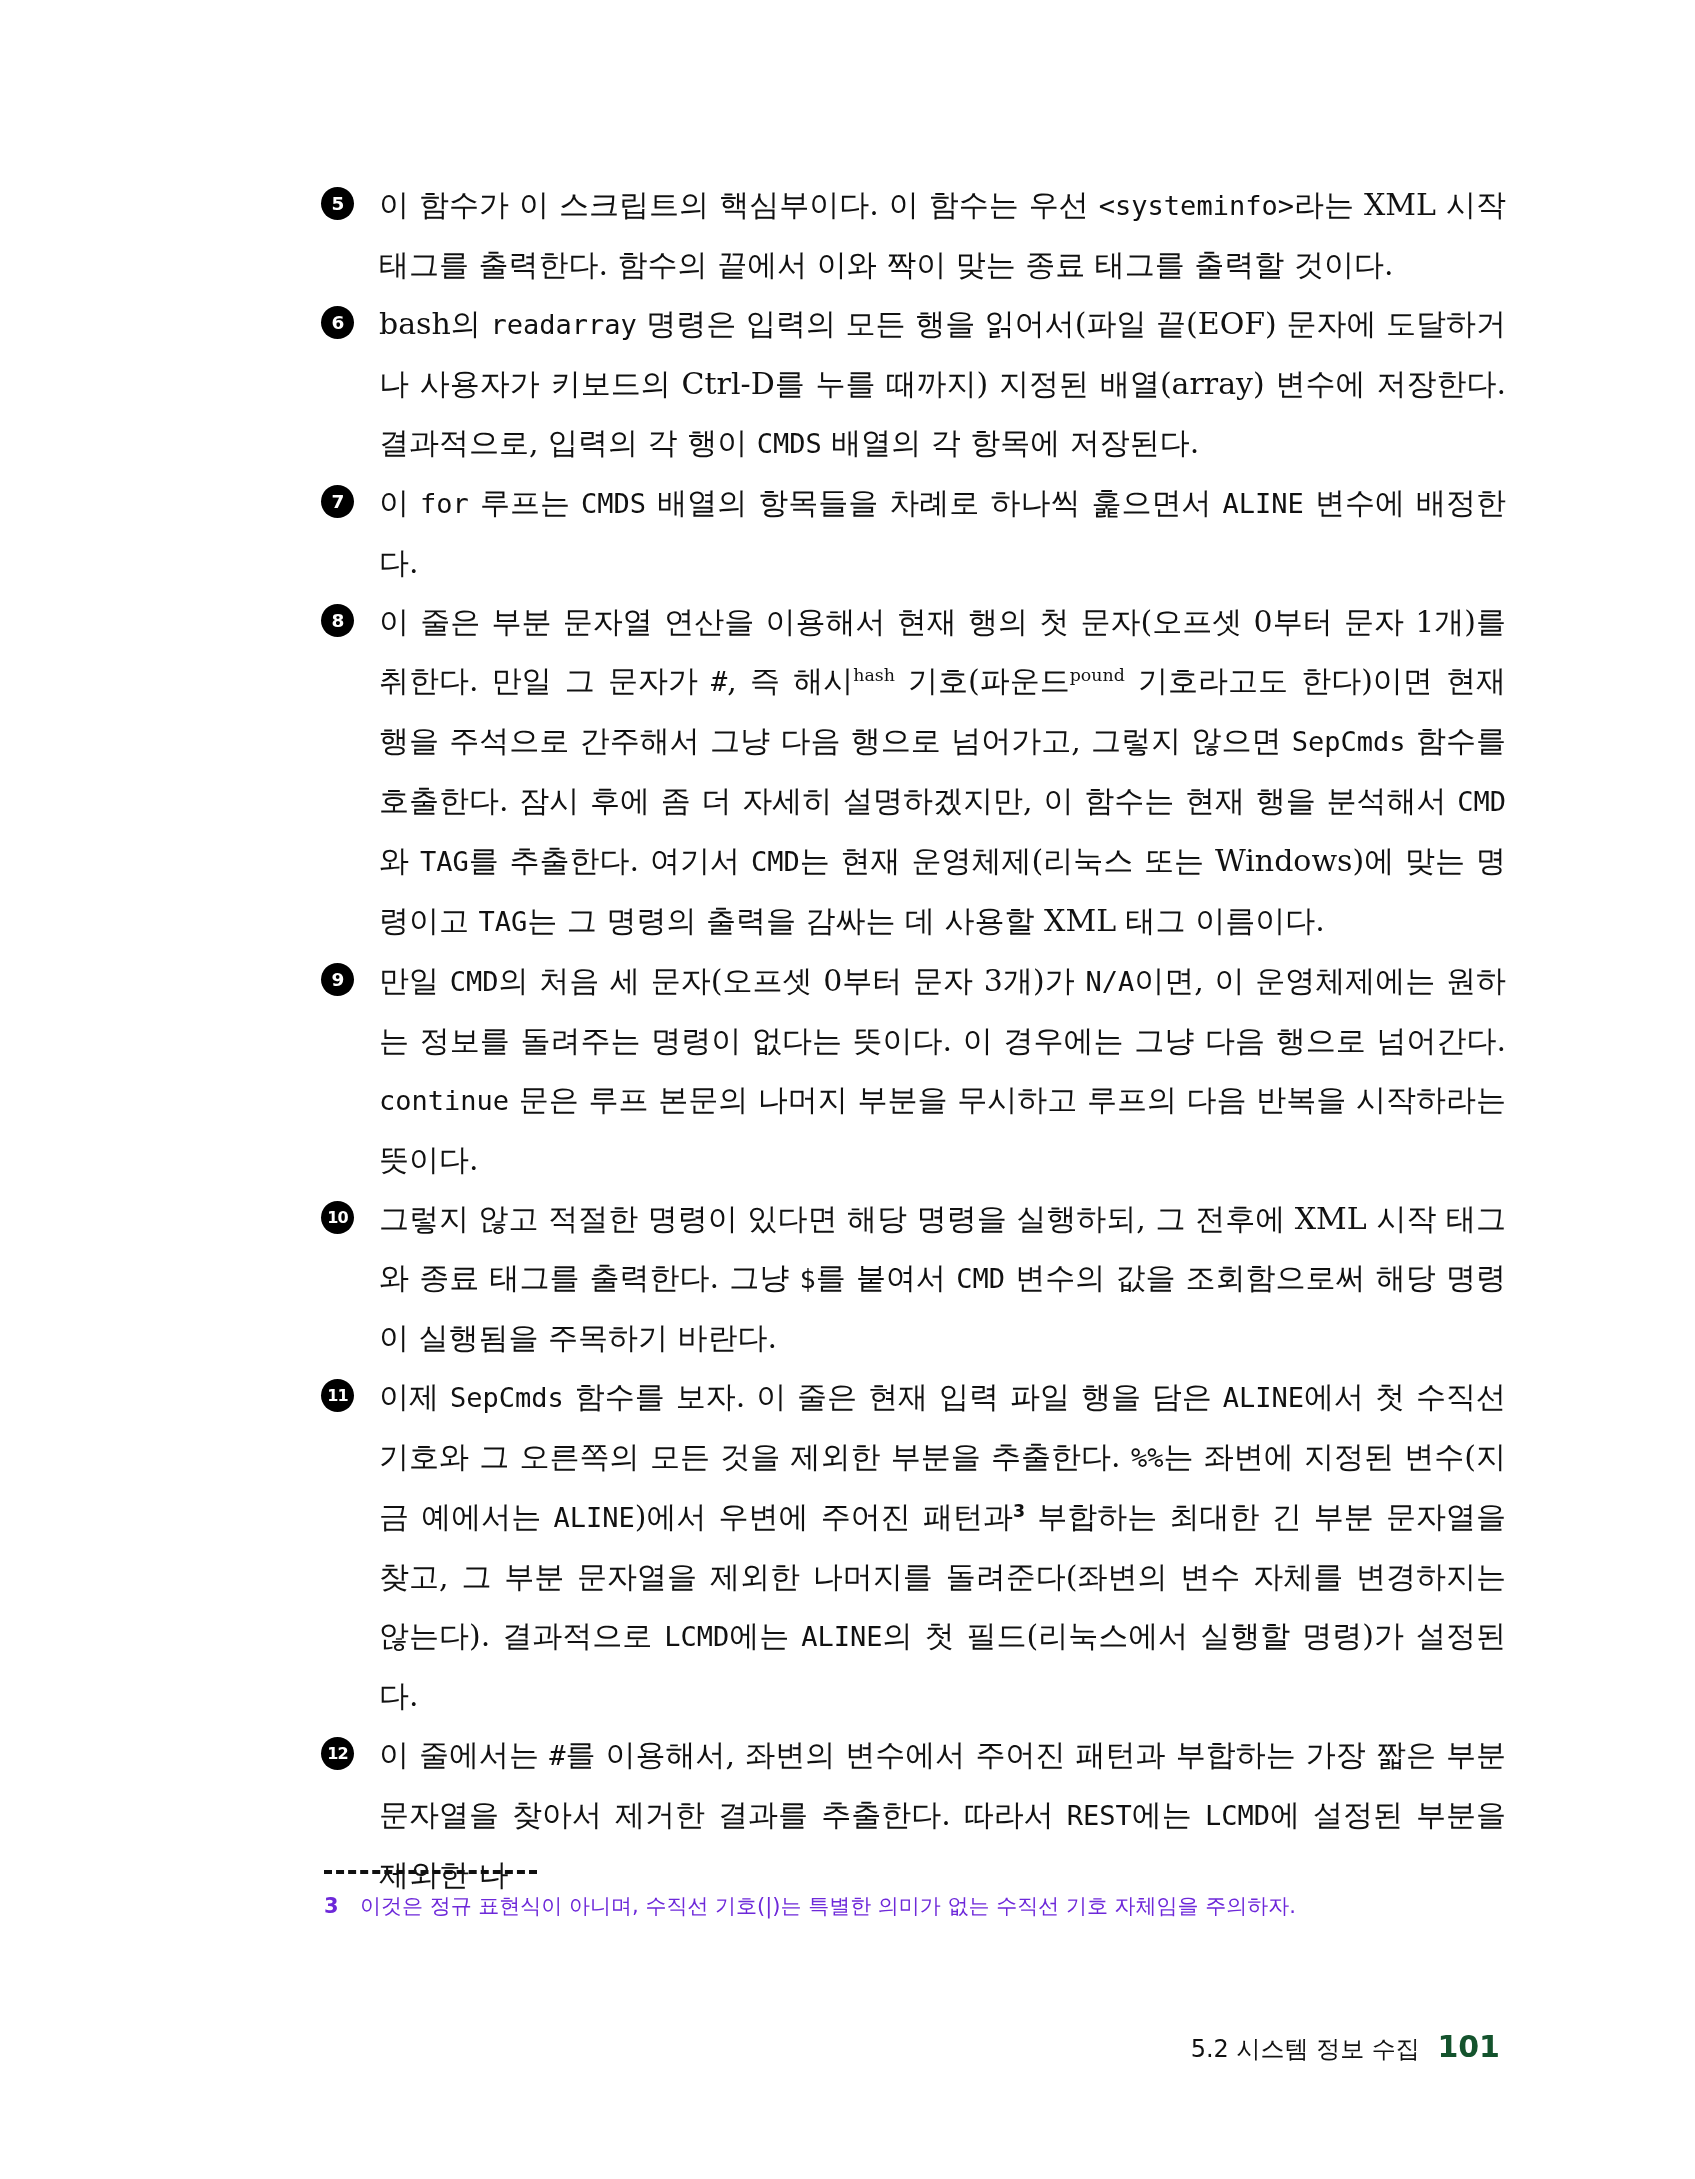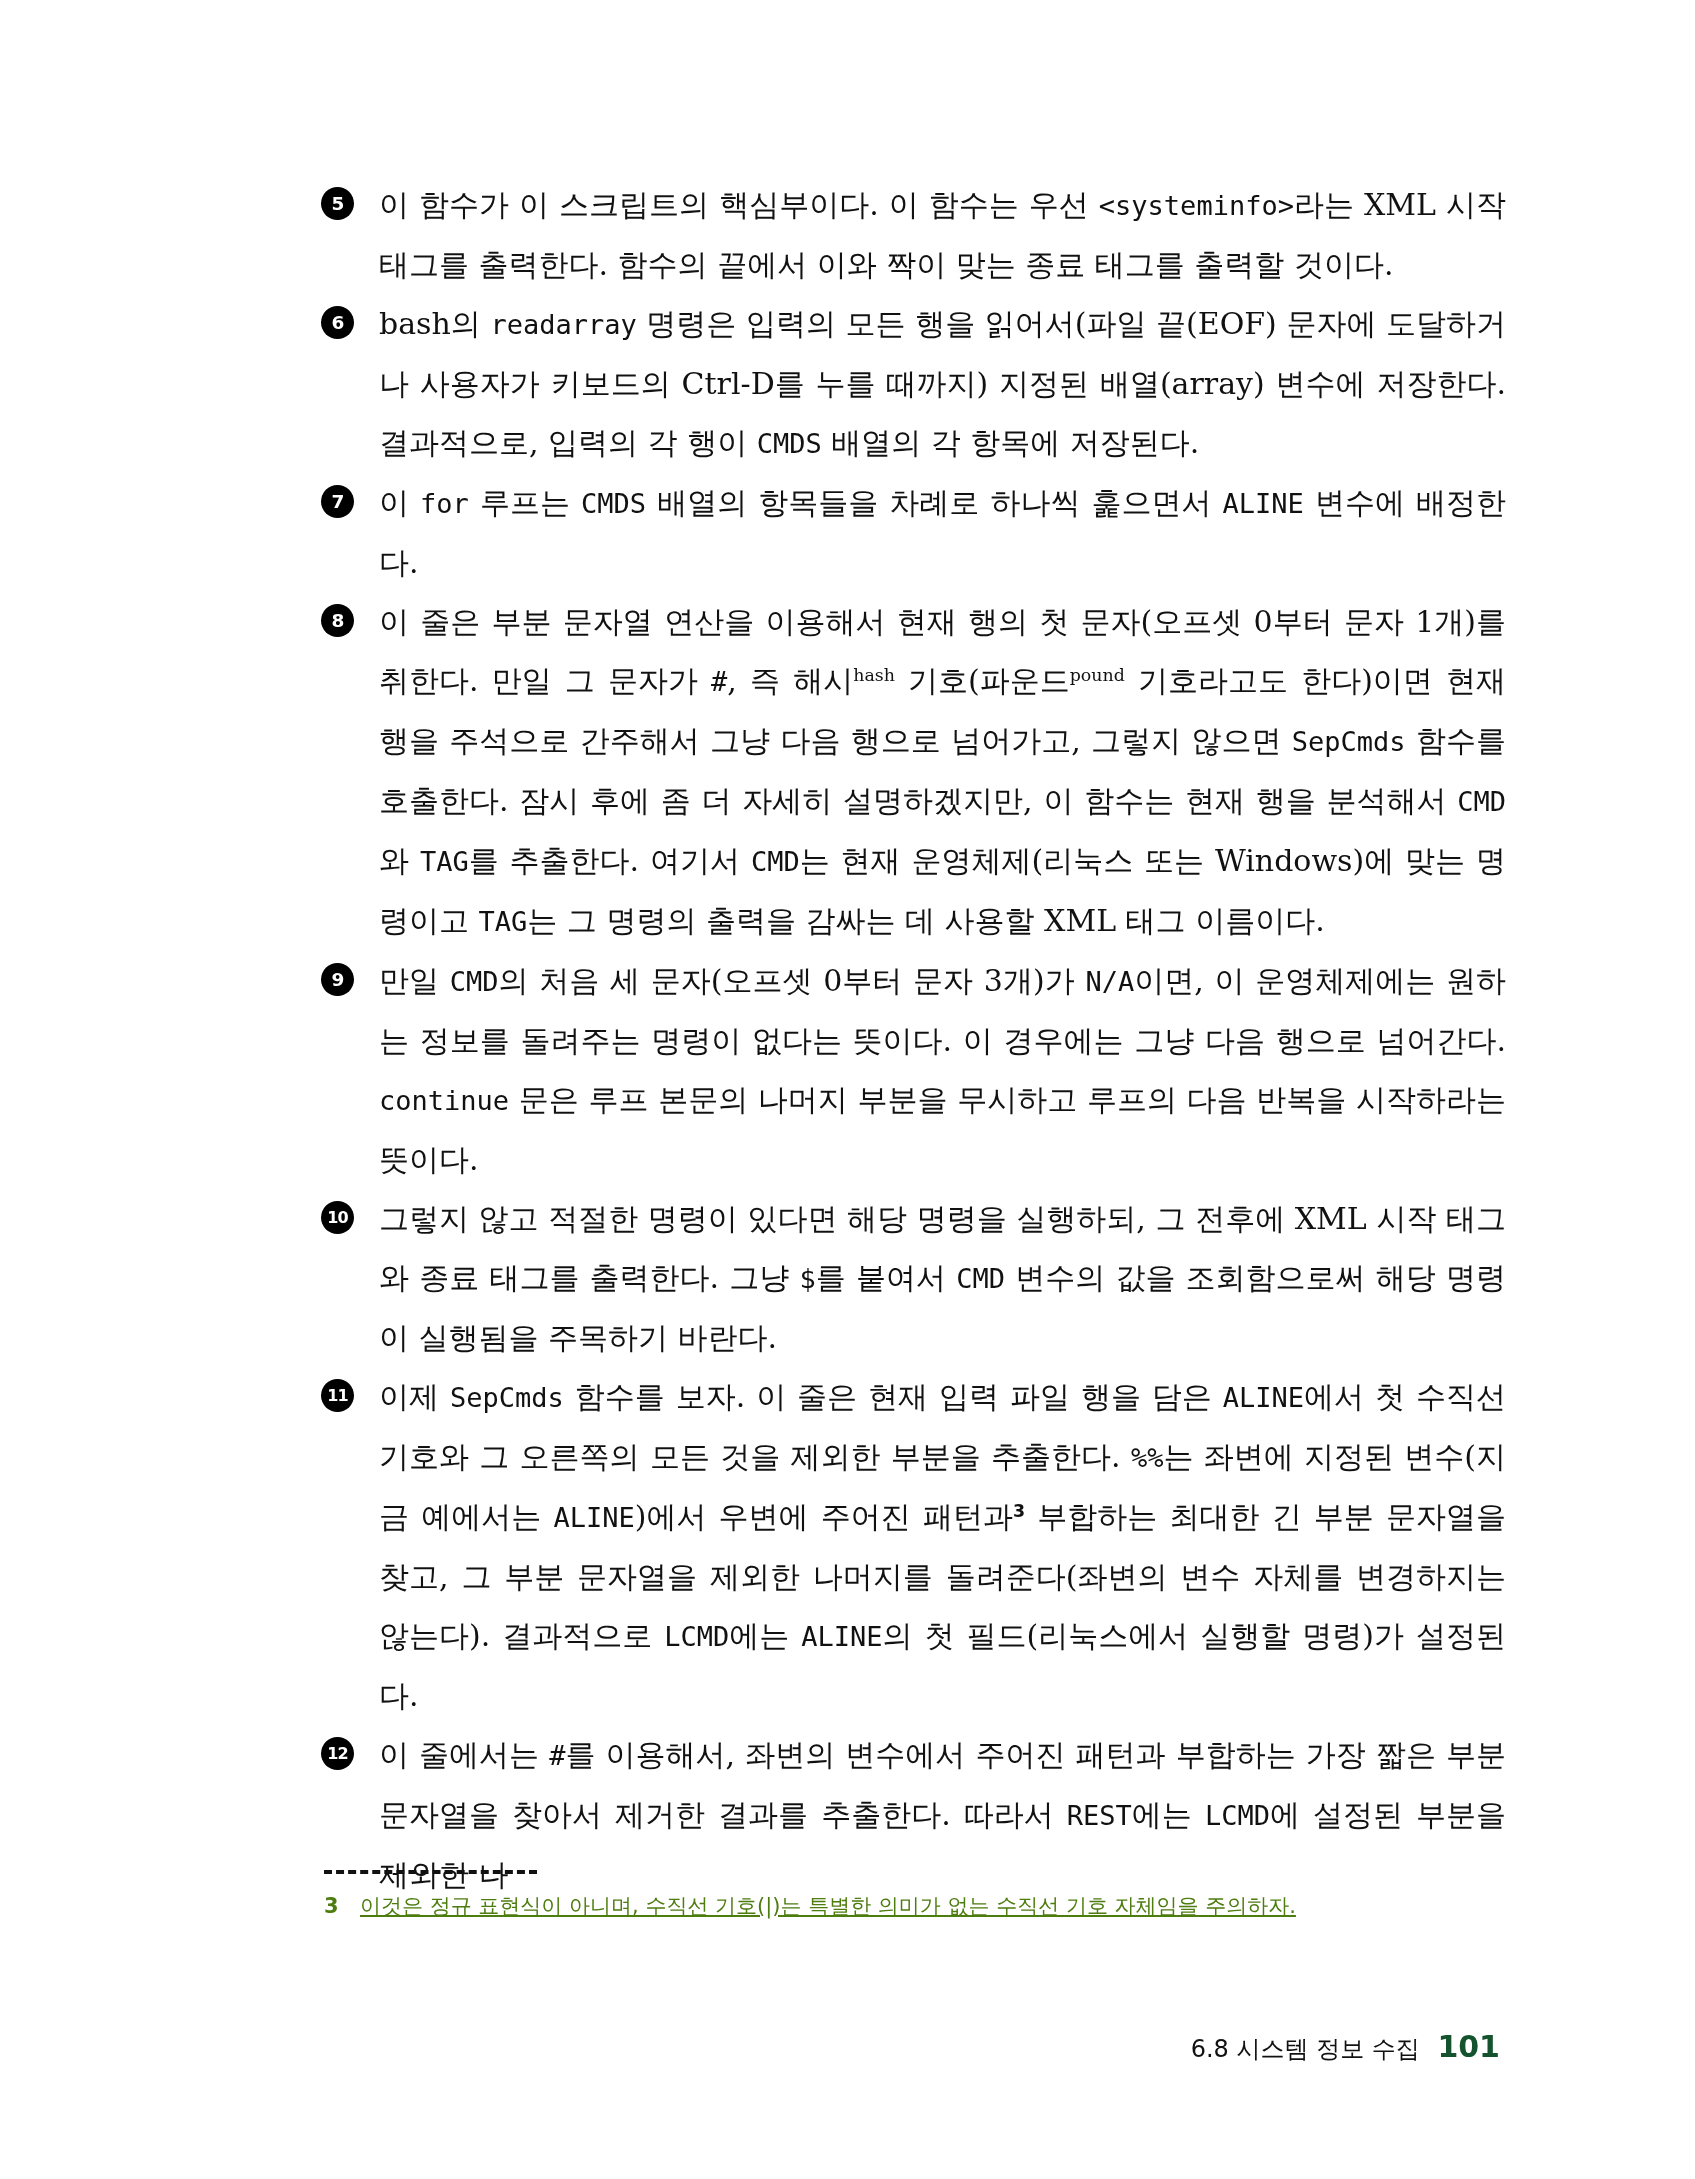--- a/index.html
+++ b/index.html
@@ -64,22 +64,21 @@
     width: 213px; height: 0;
     border-top: 4.4px dashed #111111;
   }
   .footnote {
     position: absolute;
     left: 324px; top: 1890px;
     width: 1187px;
     font-family: "DejaVu Sans", sans-serif;
     font-size: 21px;
     line-height: 32px;
-    color: #4d7c0f;
-    text-decoration: underline;
+    color: #6d28d9;
   }
   .footnote .fn-num {
     display: inline-block;
     width: 36px;
     font-weight: bold;
   }
 
   
   .footer {
     position: absolute;
@@ -109,18 +108,18 @@
       <div class="item"><span class="marker two-digit">12</span><span class="seg-k">이 줄에서는 </span><span class="seg-code">#</span><span class="seg-k">를 이용해서, 좌변의 변수에서 주어진 패턴과 부합하는 가장 짧은 부분 문자열을 찾아서 제거한 결과를 추출한다. 따라서 </span><span class="seg-code">REST</span><span class="seg-k">에는 </span><span class="seg-code">LCMD</span><span class="seg-k">에 설정된 부분을 제외한 나</span></div>
     </div>
 
   <div class="footnote-rule"></div>
 
   <div class="footnote">
     <span class="fn-num">3</span><span>이것은 정규 표현식이 아니며, 수직선 기호(|)는 특별한 의미가 없는 수직선 기호 자체임을 주의하자.</span>
   </div>
 
   <div class="footer">
-    <span class="section">6.8 시스템 정보 수집</span>
+    <span class="section">5.2 시스템 정보 수집</span>
     <span class="pagenum">101</span>
   </div>
 
 </div>
 
 
 </body></html>

